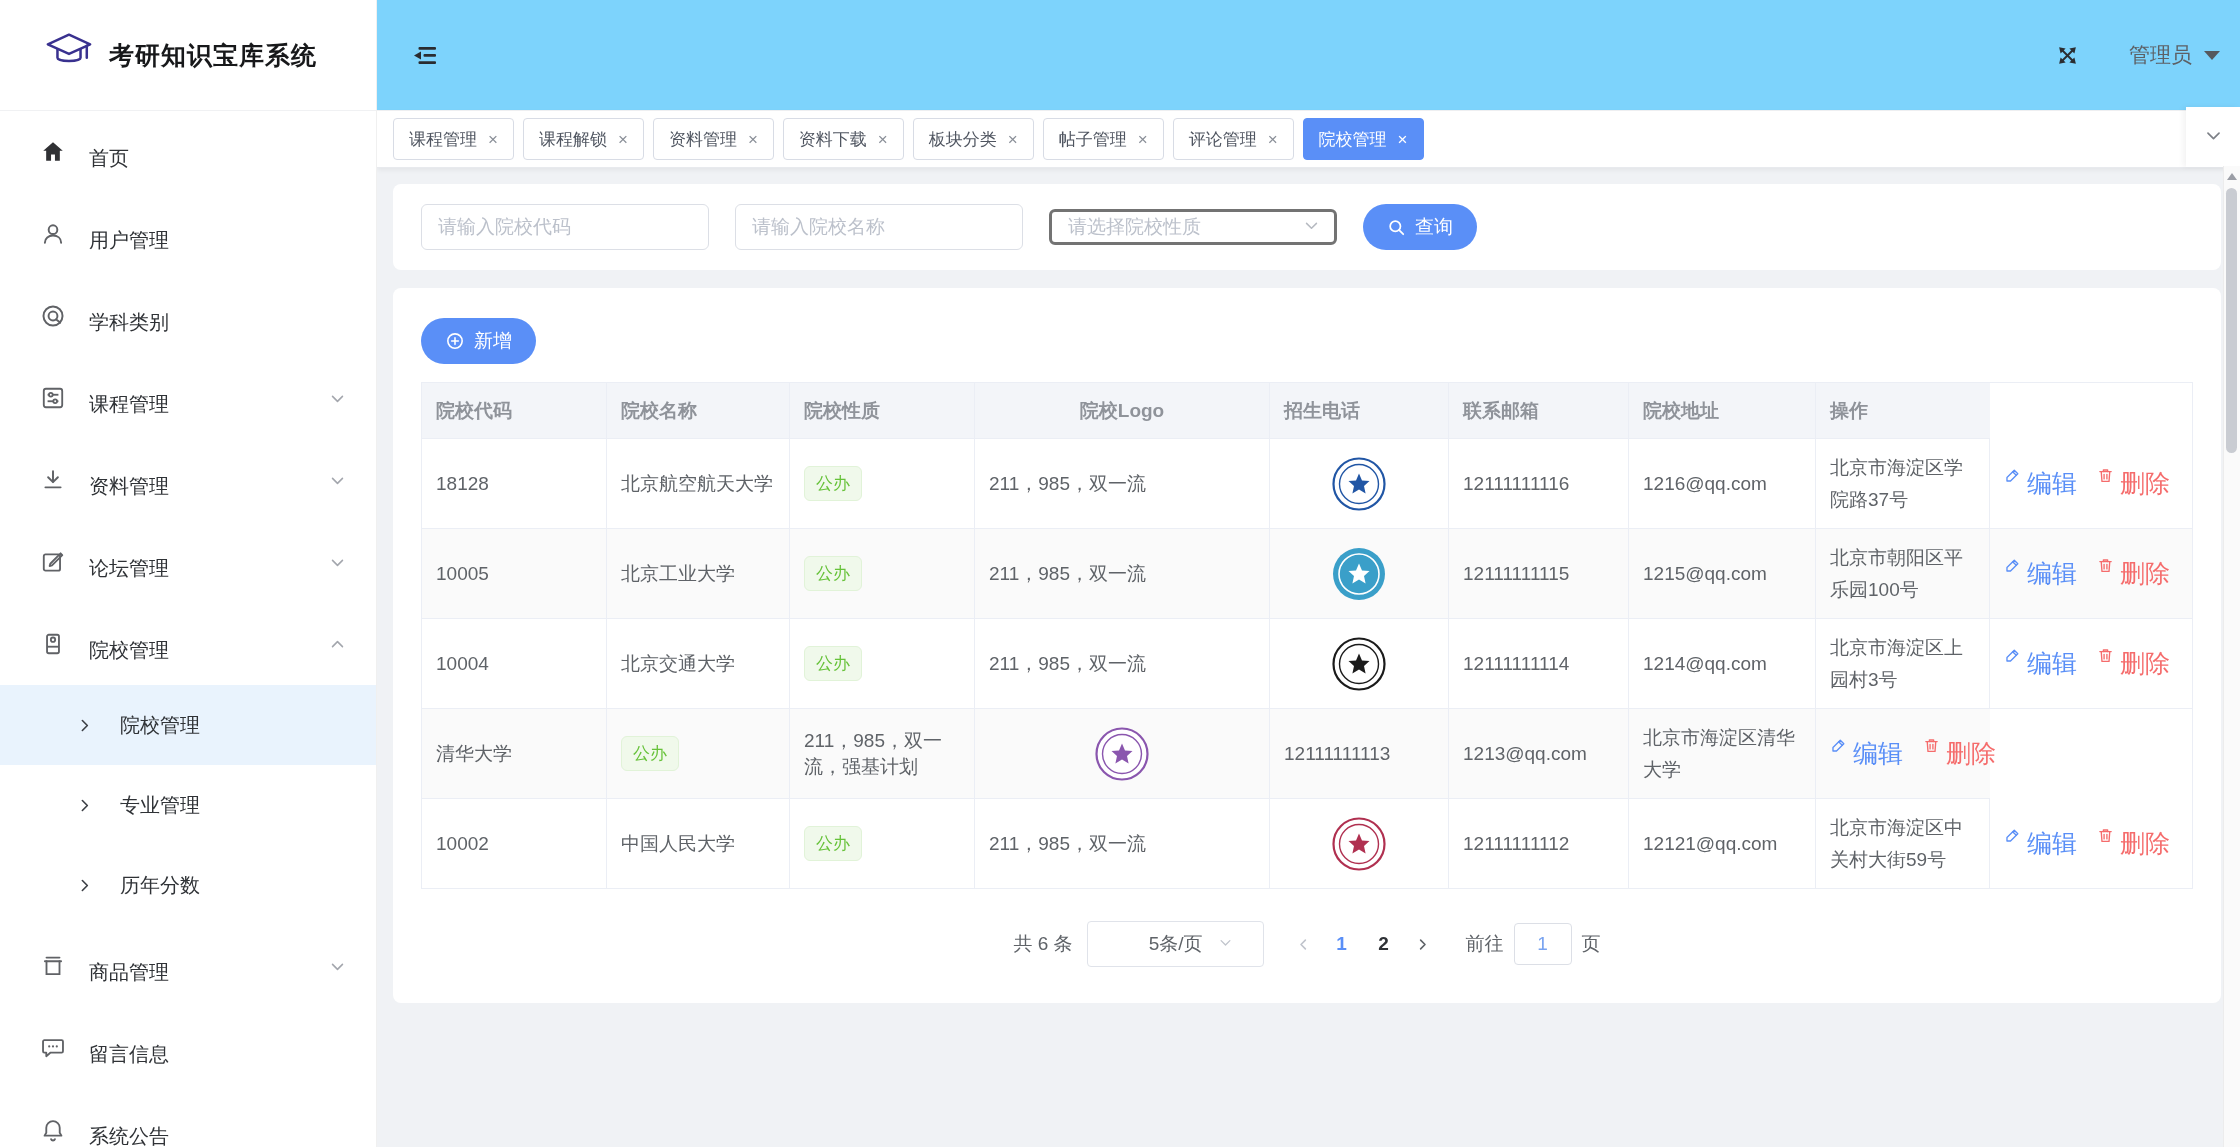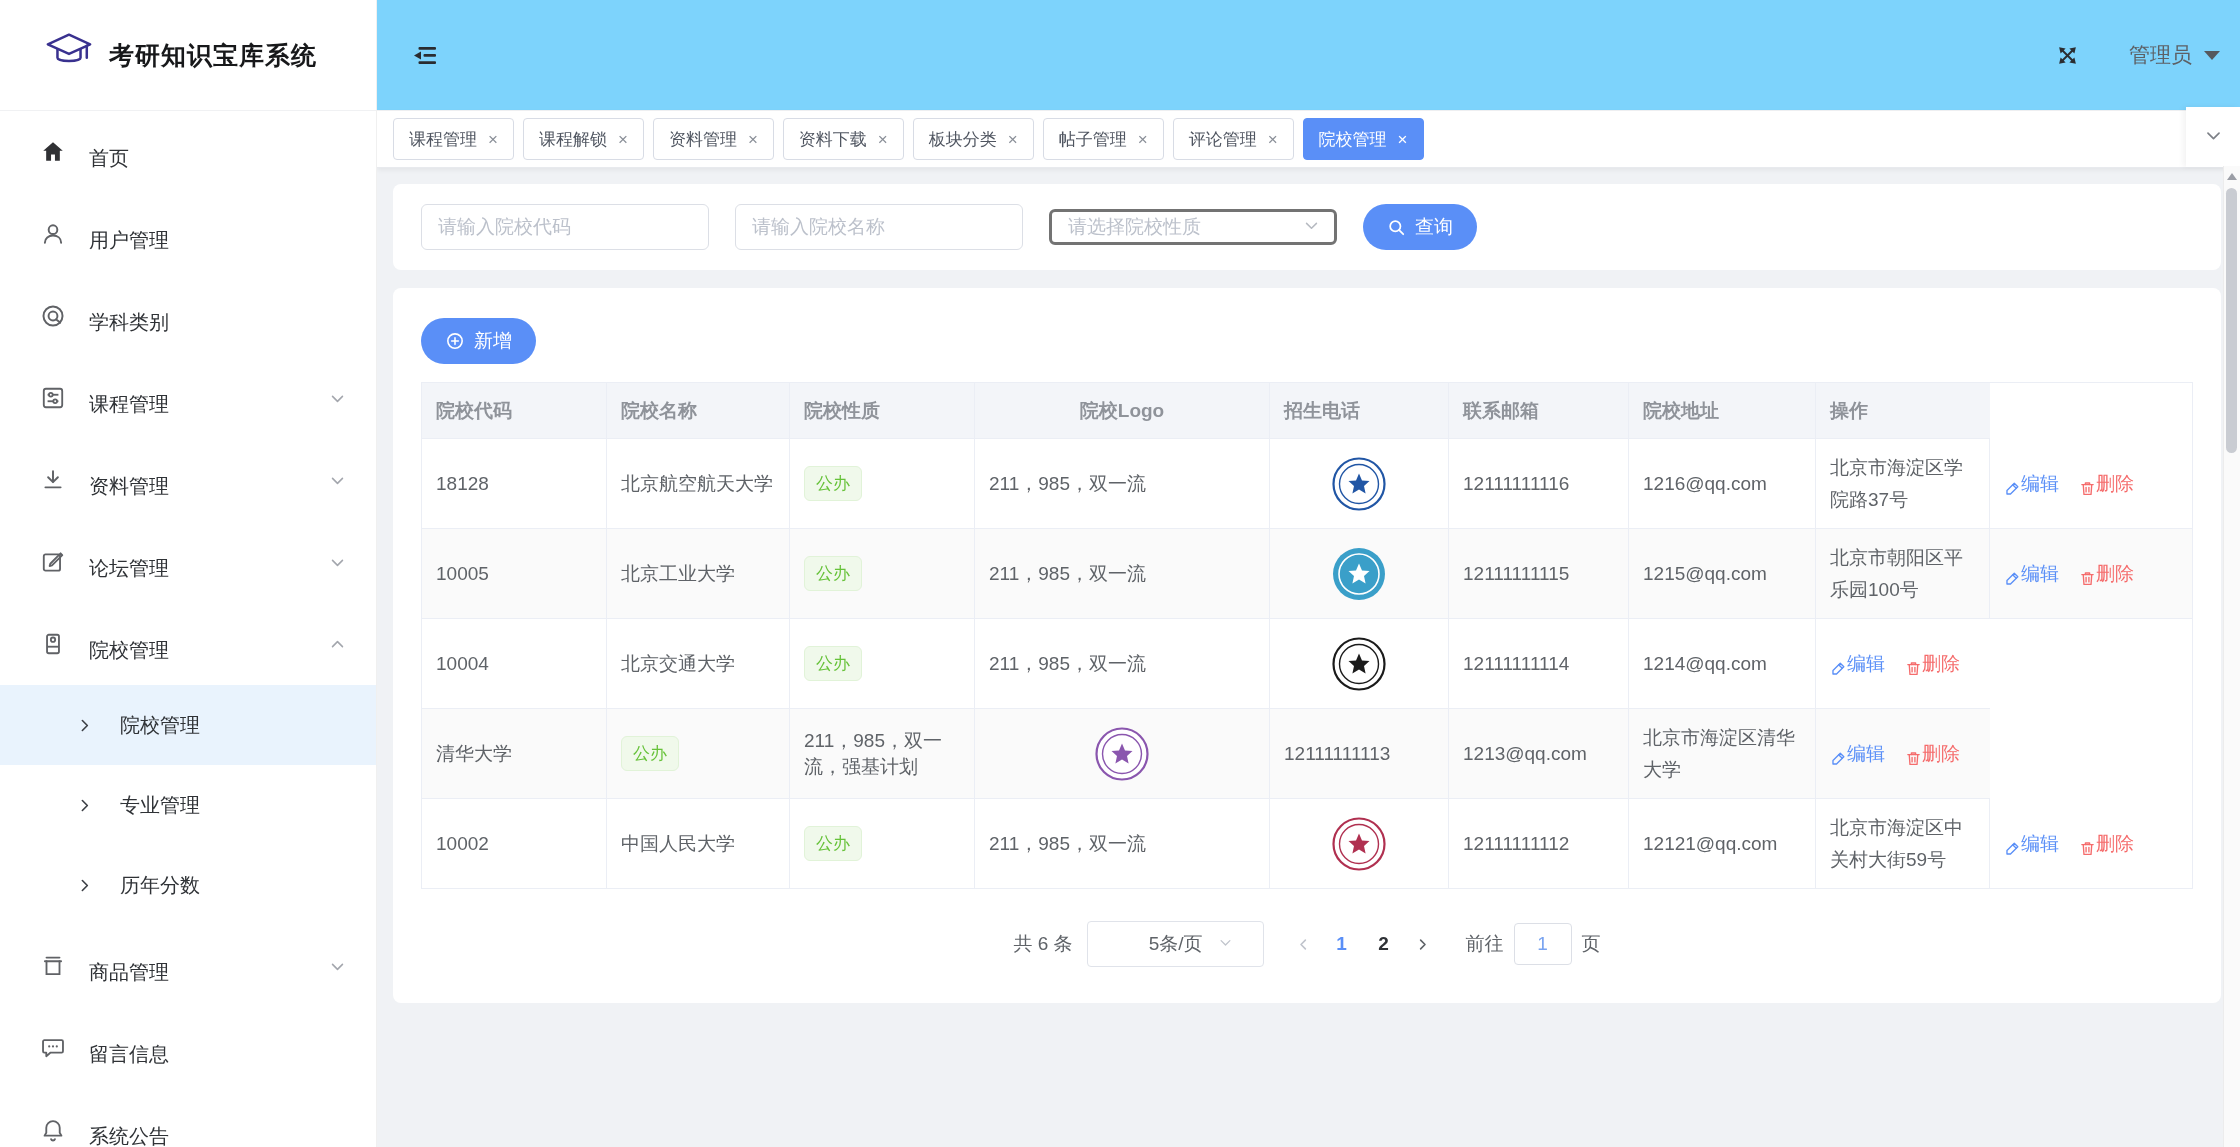--- a/index.html
+++ b/index.html
@@ -56,21 +56,21 @@
   .trow{display:grid;grid-template-columns:185px 183px 185px 295px 179px 180px 187px 174px minmax(0,1fr);}
   .th,.td{border-right:1px solid #ebeef5;border-bottom:1px solid #ebeef5;padding:0 14px;display:flex;
           align-items:center;font-size:19px;box-sizing:border-box;min-width:0;}
   .th:last-child,.td:last-child{border-right:none;}
   .th{height:56px;background:#f3f5f9;color:#8f939a;font-weight:bold;}
   .td{min-height:90px;color:#5f6368;}
   .trow.even .td{background:#fafafa;}
   .center{justify-content:center;}
   .badge{background:#f0f9eb;border:1px solid #e1f3d8;color:#67c23a;font-size:17px;padding:5px 11px;border-radius:6px;}
   .addr{line-height:32px;}
-  .link{display:inline-flex;align-items:flex-end;font-size:19px;background:none;border:none;
+  .link{display:inline-flex;align-items:flex-start;gap:6px;font-size:25px;background:none;border:none;
         padding:0;cursor:pointer;font-family:inherit;white-space:nowrap;}
   .link.edit{color:#5a8ff7;margin-right:20px;}
   .link.del{color:#f56c6c;}
   
   .pagination{margin-top:32px;display:flex;align-items:center;justify-content:center;font-size:19px;color:#5f6368;}
   .psize{width:143px;height:44px;border:1px solid #e0e3ea;border-radius:4px;display:flex;align-items:center;
          justify-content:center;gap:16px;margin:0 22px 0 14px;cursor:pointer;padding-left:32px;}
   .parrow{background:none;border:none;padding:0 10px;cursor:pointer;display:flex;align-items:center;}
   .page{width:42px;text-align:center;font-weight:bold;color:#2f3236;cursor:pointer;}
   .page.active{color:#5a8ff7;}
@@ -484,20 +484,23 @@
                     <svg width="56" height="56" viewBox="0 0 56 56">
                       <circle cx="28" cy="28" r="25.5" fill="#fff" stroke="#1b1b1b" stroke-width="2.2"></circle>
                       <circle cx="28" cy="28" r="19.5" fill="none" stroke="#1b1b1b" stroke-width="1.4"></circle>
                       <path d="M0 -10.5 L3 -3.6 L10.5 -2.9 L5 2 L6.6 9.4 L0 5.6 L-6.6 9.4 L-5 2 L-10.5 -2.9 L-3 -3.6 Z" transform="translate(28 28)" fill="#1b1b1b"></path>
                     </svg>
                   </span>
                 </div>
                 <div class="td">12111111114</div>
                 <div class="td">1214@qq.com</div>
                 <div class="td">
+                  <span class="addr">北京市海淀区上园村3号</span>
+                </div>
+                <div class="td">
                   <button class="link edit">
                     <span style="display:flex;">
                       <svg width="17" height="17" viewBox="0 0 24 24" fill="none" stroke="currentColor" stroke-width="1.9" stroke-linecap="round" stroke-linejoin="round">
                         <path d="M14.5 4.5 l5 5 L9.2 19.8 H4.2 v-5z"></path>
                         <line x1="12.3" y1="6.7" x2="17.3" y2="11.7"></line>
                       </svg>
                     </span>
                     <span>编辑</span>
                   </button>
                   <button class="link del">

